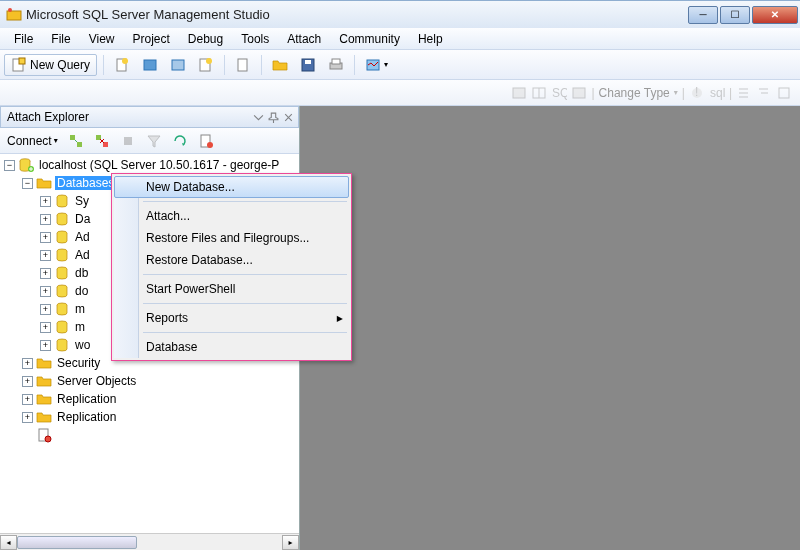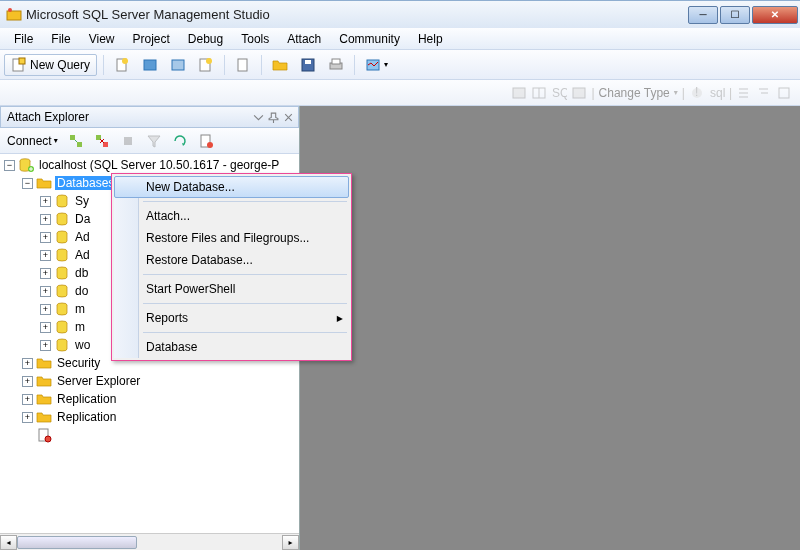--- a/index.html
+++ b/index.html
@@ -354,21 +354,21 @@
             <path d="M1 4h5l1 2h8v7H1z" class="folder-y"></path>
           </svg>
           <span class="tlabel">Security</span>
         </div>
         <div class="tree-row">
           <span class="indent" style="width: 18px;"></span>
           <span class="exp">+</span>
           <svg class="ticon" viewBox="0 0 16 16">
             <path d="M1 4h5l1 2h8v7H1z" class="folder-y"></path>
           </svg>
-          <span class="tlabel">Server Explorer</span>
+          <span class="tlabel">Server Objects</span>
         </div>
         <div class="tree-row">
           <span class="indent" style="width: 18px;"></span>
           <span class="exp">+</span>
           <svg class="ticon" viewBox="0 0 16 16">
             <path d="M1 4h5l1 2h8v7H1z" class="folder-y"></path>
           </svg>
           <span class="tlabel">Replication</span>
         </div>
         <div class="tree-row">

